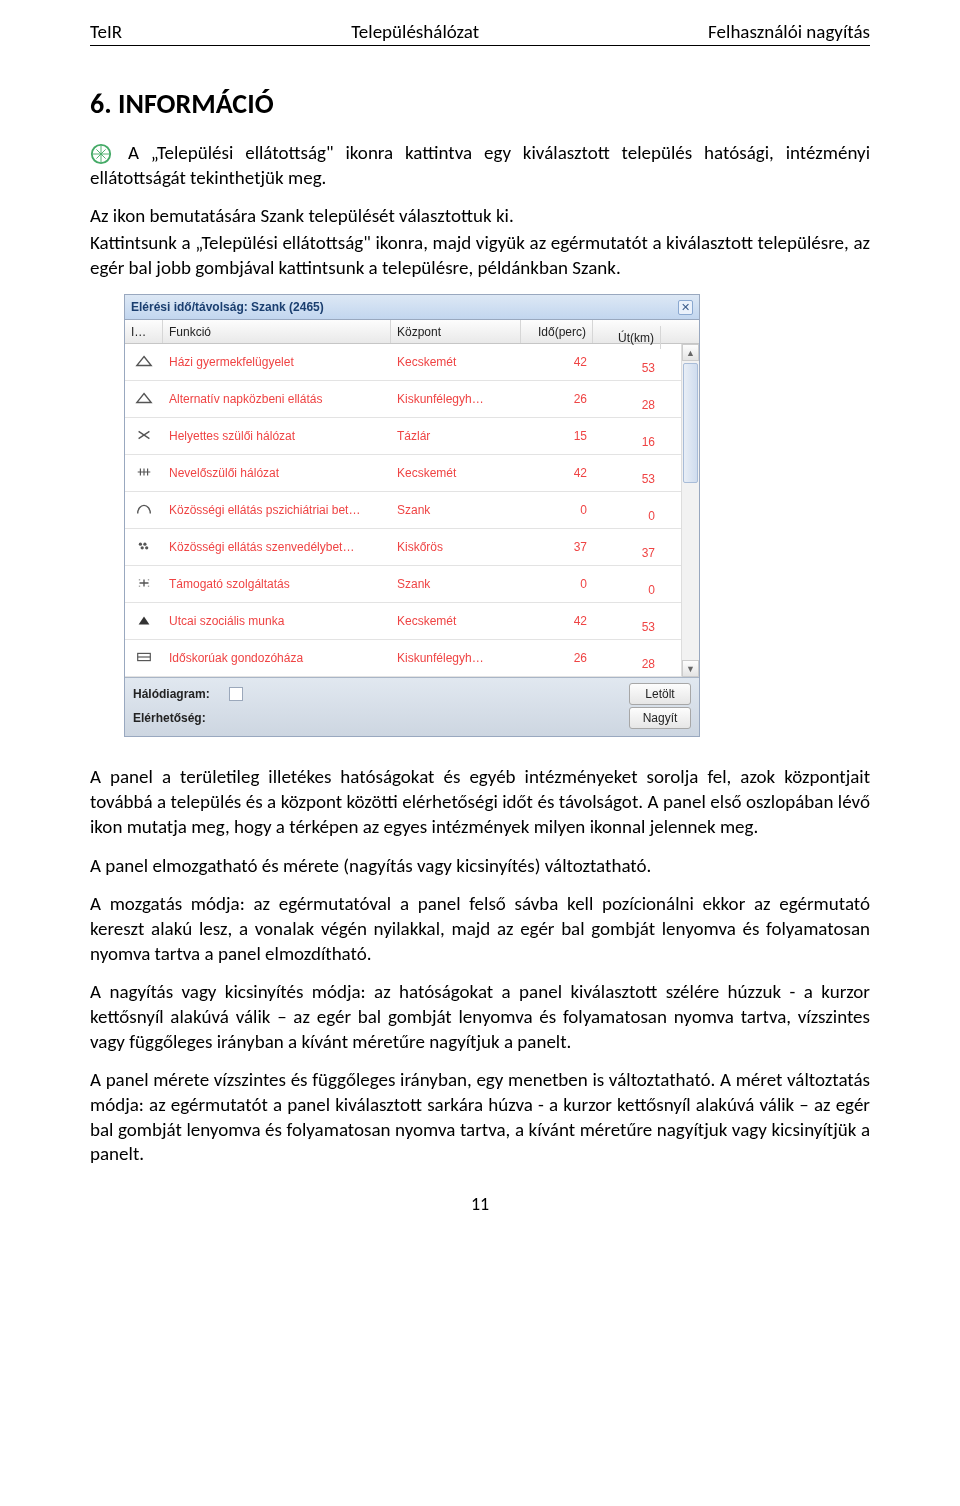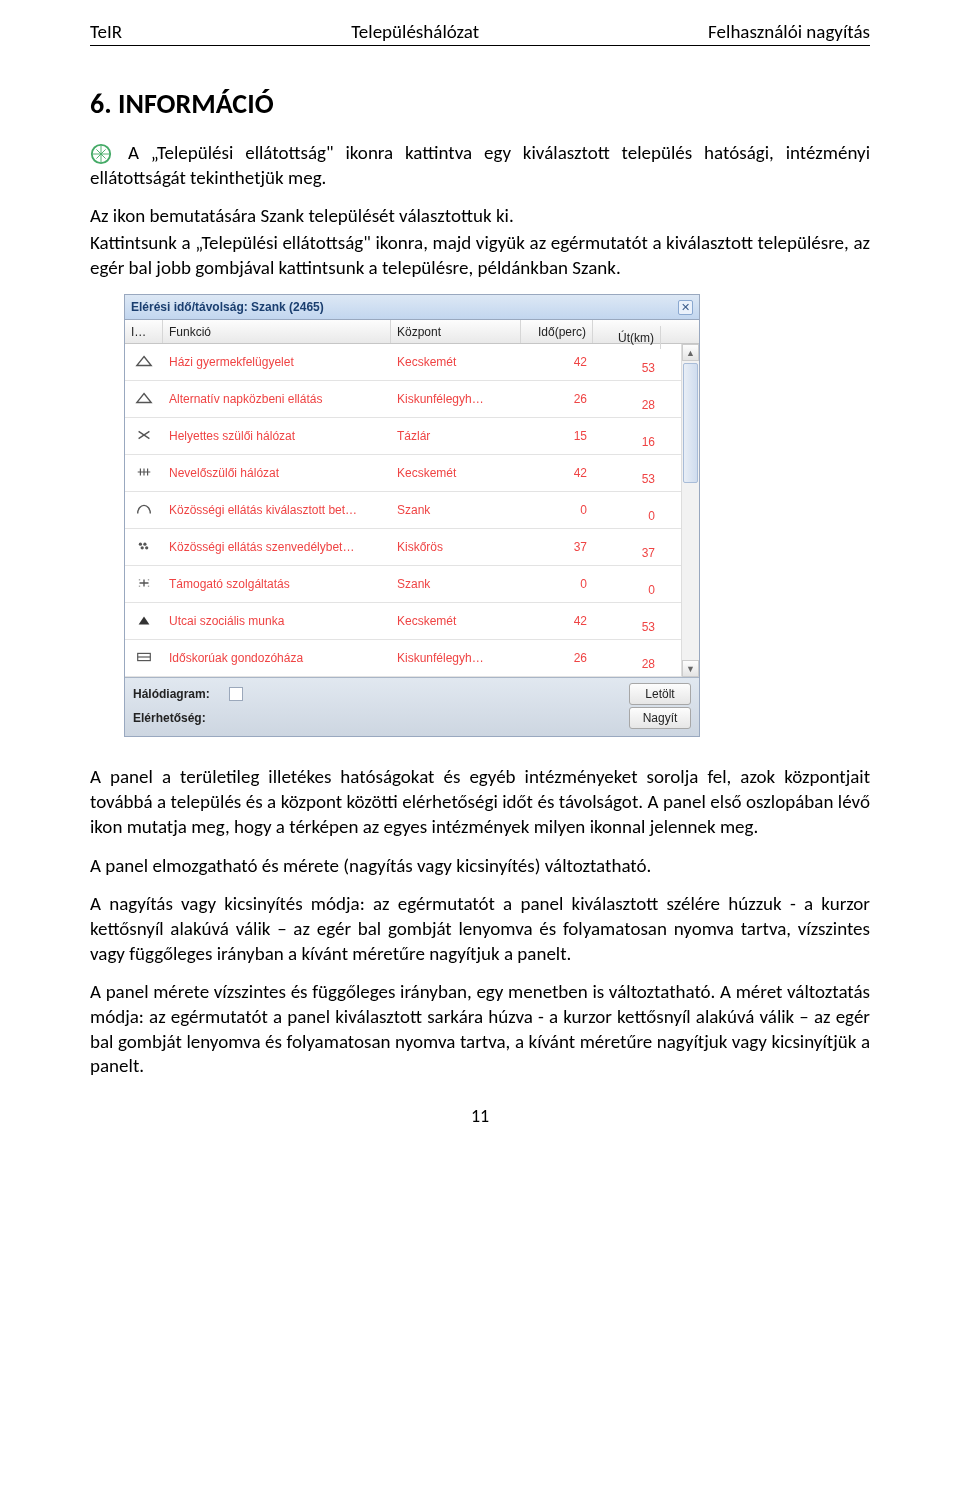--- a/index.html
+++ b/index.html
@@ -305,21 +305,21 @@
               <div class="col-time">42</div>
               <div class="col-dist">53</div>
               <div class="col-scroll"></div>
             </div>
             <div class="grid-row">
               <div class="col-icon">
                 <span><svg class="row-icon" viewBox="0 0 20 14">
                     <path d="M3 12 A7 9 0 0 1 17 12" fill="none" stroke="#555" stroke-width="1.5"></path>
                   </svg></span>
               </div>
-              <div class="col-func">Közösségi ellátás kiválasztott bet…</div>
+              <div class="col-func">Közösségi ellátás pszichiátriai bet…</div>
               <div class="col-center">Szank</div>
               <div class="col-time">0</div>
               <div class="col-dist">0</div>
               <div class="col-scroll"></div>
             </div>
             <div class="grid-row">
               <div class="col-icon">
                 <span><svg class="row-icon" viewBox="0 0 20 14">
                     <circle cx="6" cy="5" r="1.8" fill="#555"></circle>
                     <circle cx="11" cy="5" r="1.8" fill="#555"></circle>
@@ -394,17 +394,18 @@
           <div class="footer-ctrl">
             <button class="btn">Nagyít</button>
           </div>
         </div>
       </div>
     </div>
   </div>
 
   <p class="bodytext">A panel a területileg illetékes hatóságokat és egyéb intézményeket sorolja fel, azok központjait továbbá a település és a központ közötti elérhetőségi időt és távolságot. A panel első oszlopában lévő ikon mutatja meg, hogy a térképen az egyes intézmények milyen ikonnal jelennek meg.</p>
   <p class="bodytext">A panel elmozgatható és mérete (nagyítás vagy kicsinyítés) változtatható.</p>
-  <p class="bodytext">A nagyítás vagy kicsinyítés módja: az egérmutatót a panel kiválasztott szélére húzzuk - a kurzor kettősnyíl alakúvá válik – az egér bal gombját lenyomva és folyamatosan nyomva tartva, vízszintes vagy függőleges irányban a kívánt méretűre nagyítjuk a panelt.</p>
+  <p class="bodytext">A mozgatás módja: az egérmutatóval a panel felső sávba kell pozícionálni ekkor az egérmutató kereszt alakú lesz, a vonalak végén nyilakkal, majd az egér bal gombját lenyomva és folyamatosan nyomva tartva a panel elmozdítható.</p>
+  <p class="bodytext">A nagyítás vagy kicsinyítés módja: az hatóságokat a panel kiválasztott szélére húzzuk - a kurzor kettősnyíl alakúvá válik – az egér bal gombját lenyomva és folyamatosan nyomva tartva, vízszintes vagy függőleges irányban a kívánt méretűre nagyítjuk a panelt.</p>
   <p class="bodytext">A panel mérete vízszintes és függőleges irányban, egy menetben is változtatható. A méret változtatás módja: az egérmutatót a panel kiválasztott sarkára húzva - a kurzor kettősnyíl alakúvá válik – az egér bal gombját lenyomva és folyamatosan nyomva tartva, a kívánt méretűre nagyítjuk vagy kicsinyítjük a panelt.</p>
 
   <div class="page-number">11</div>
 </div>
 
 </body></html>

